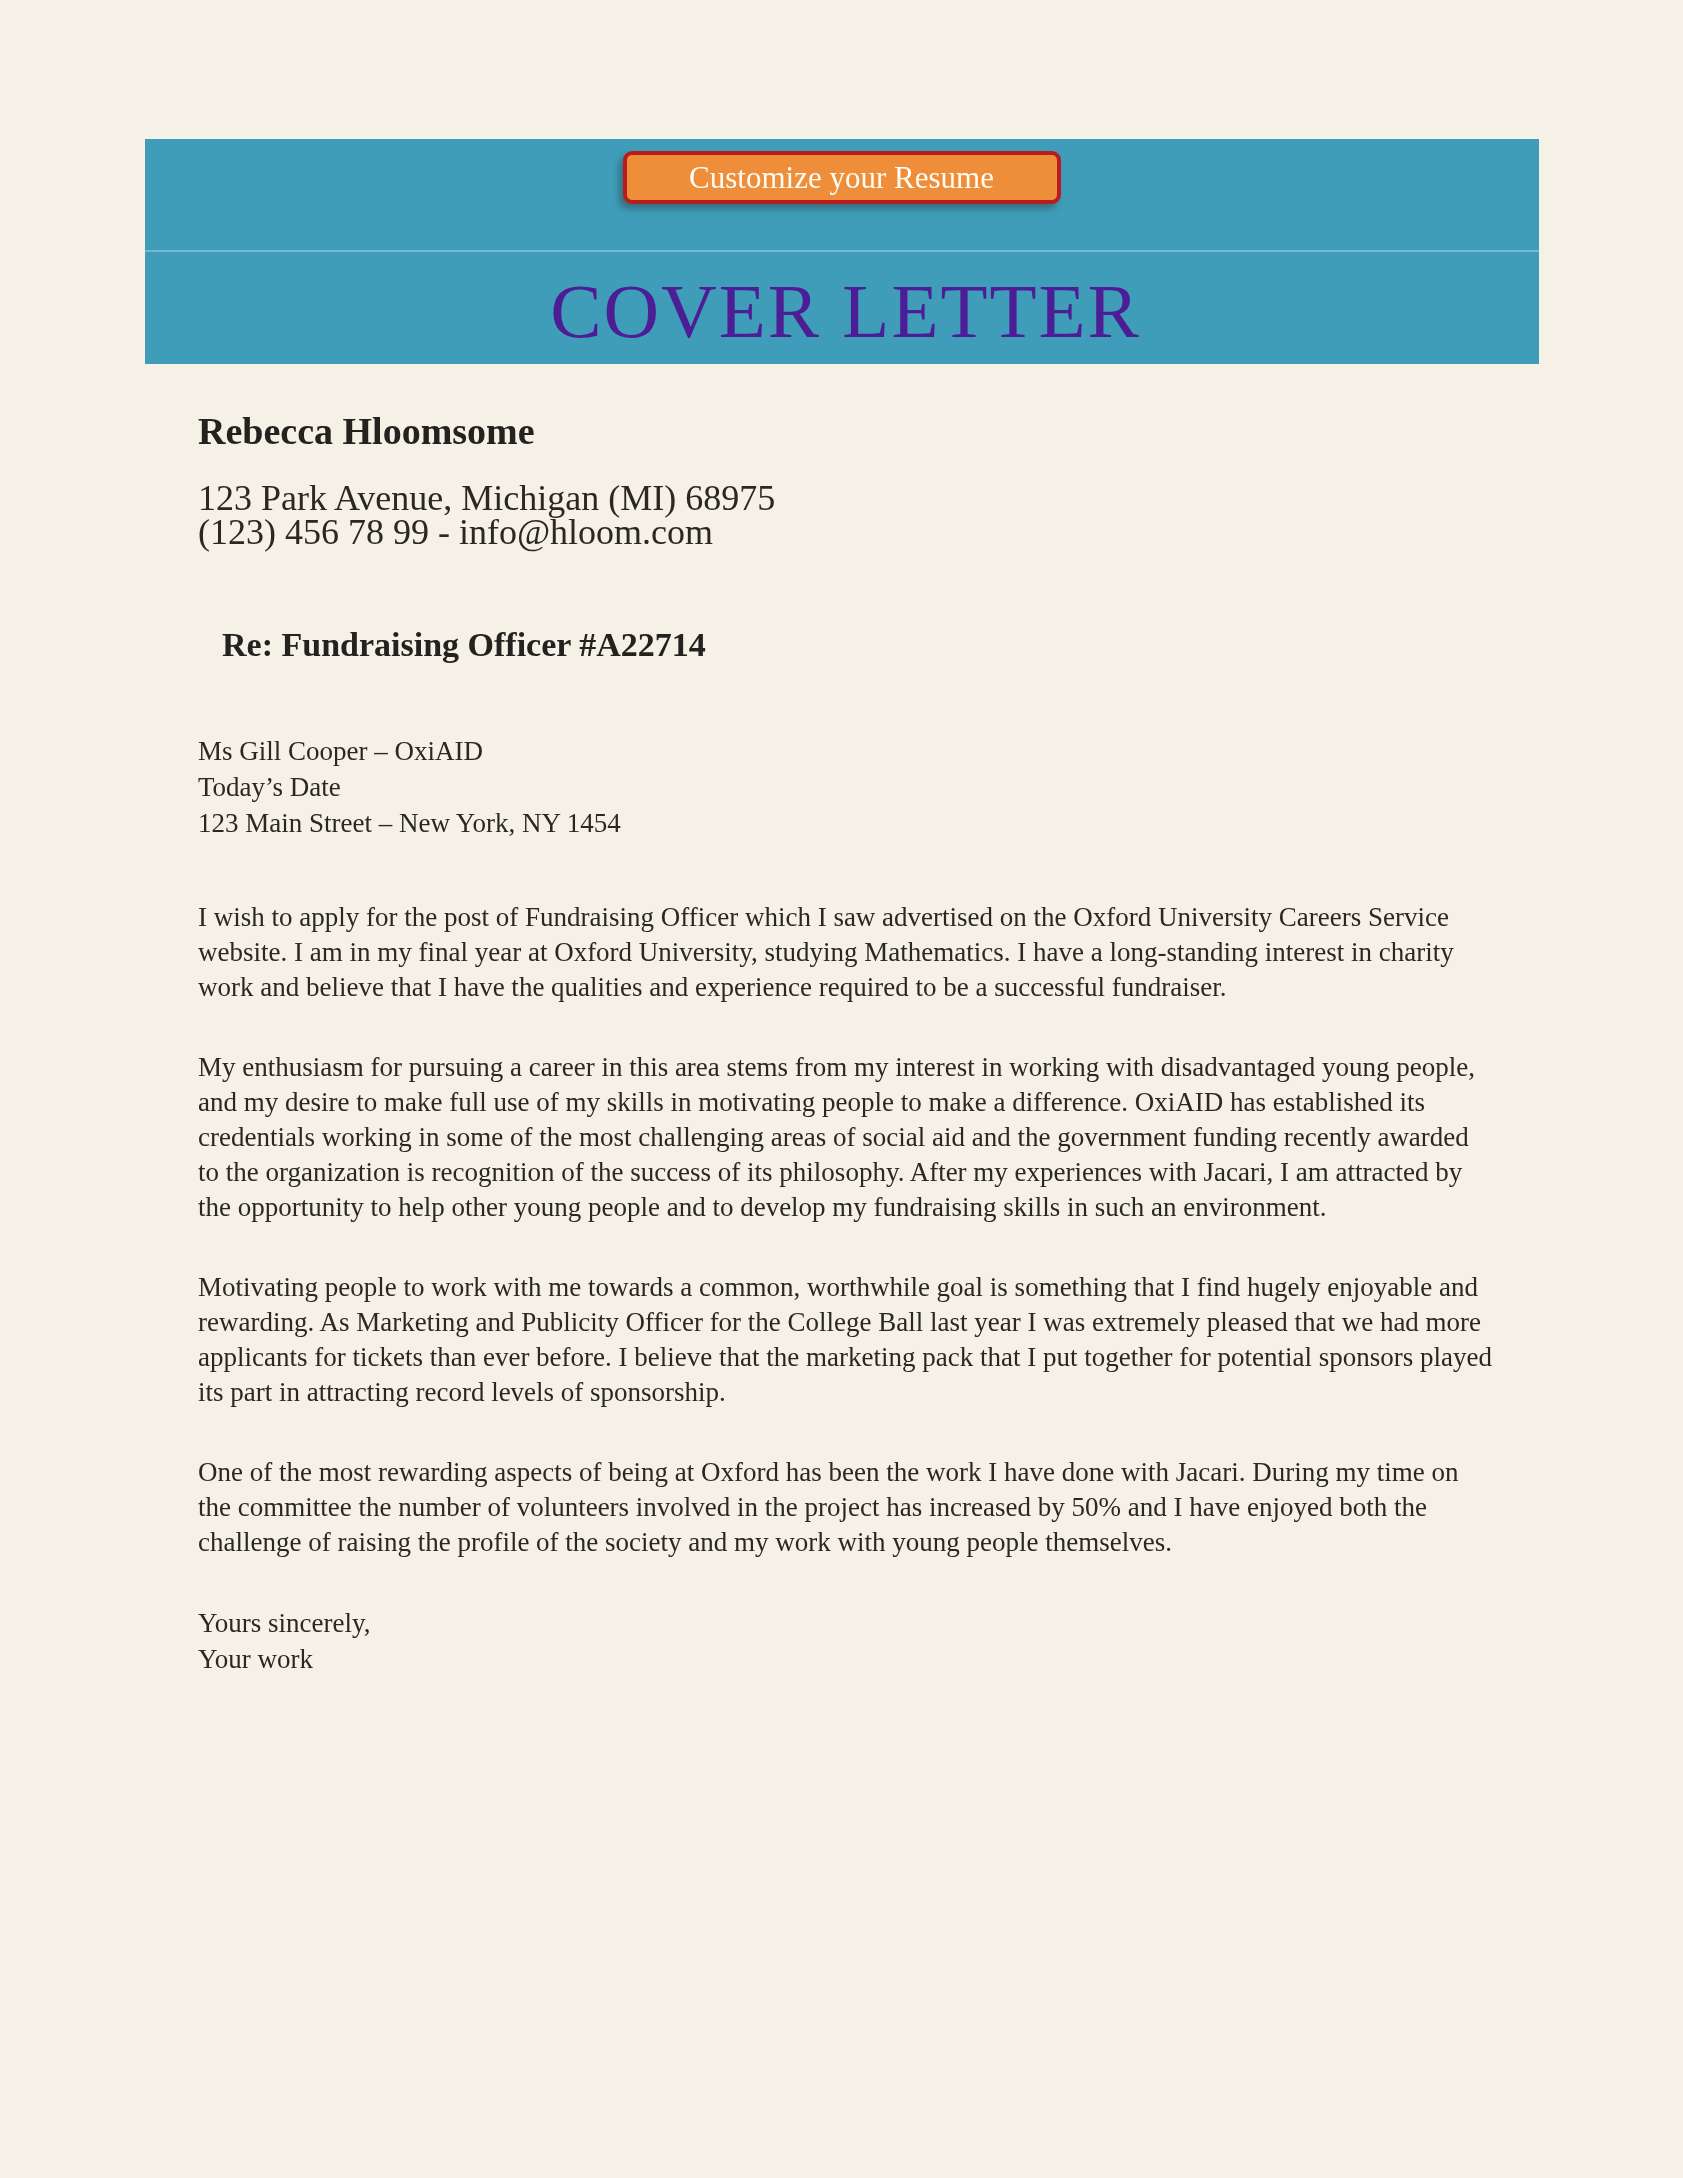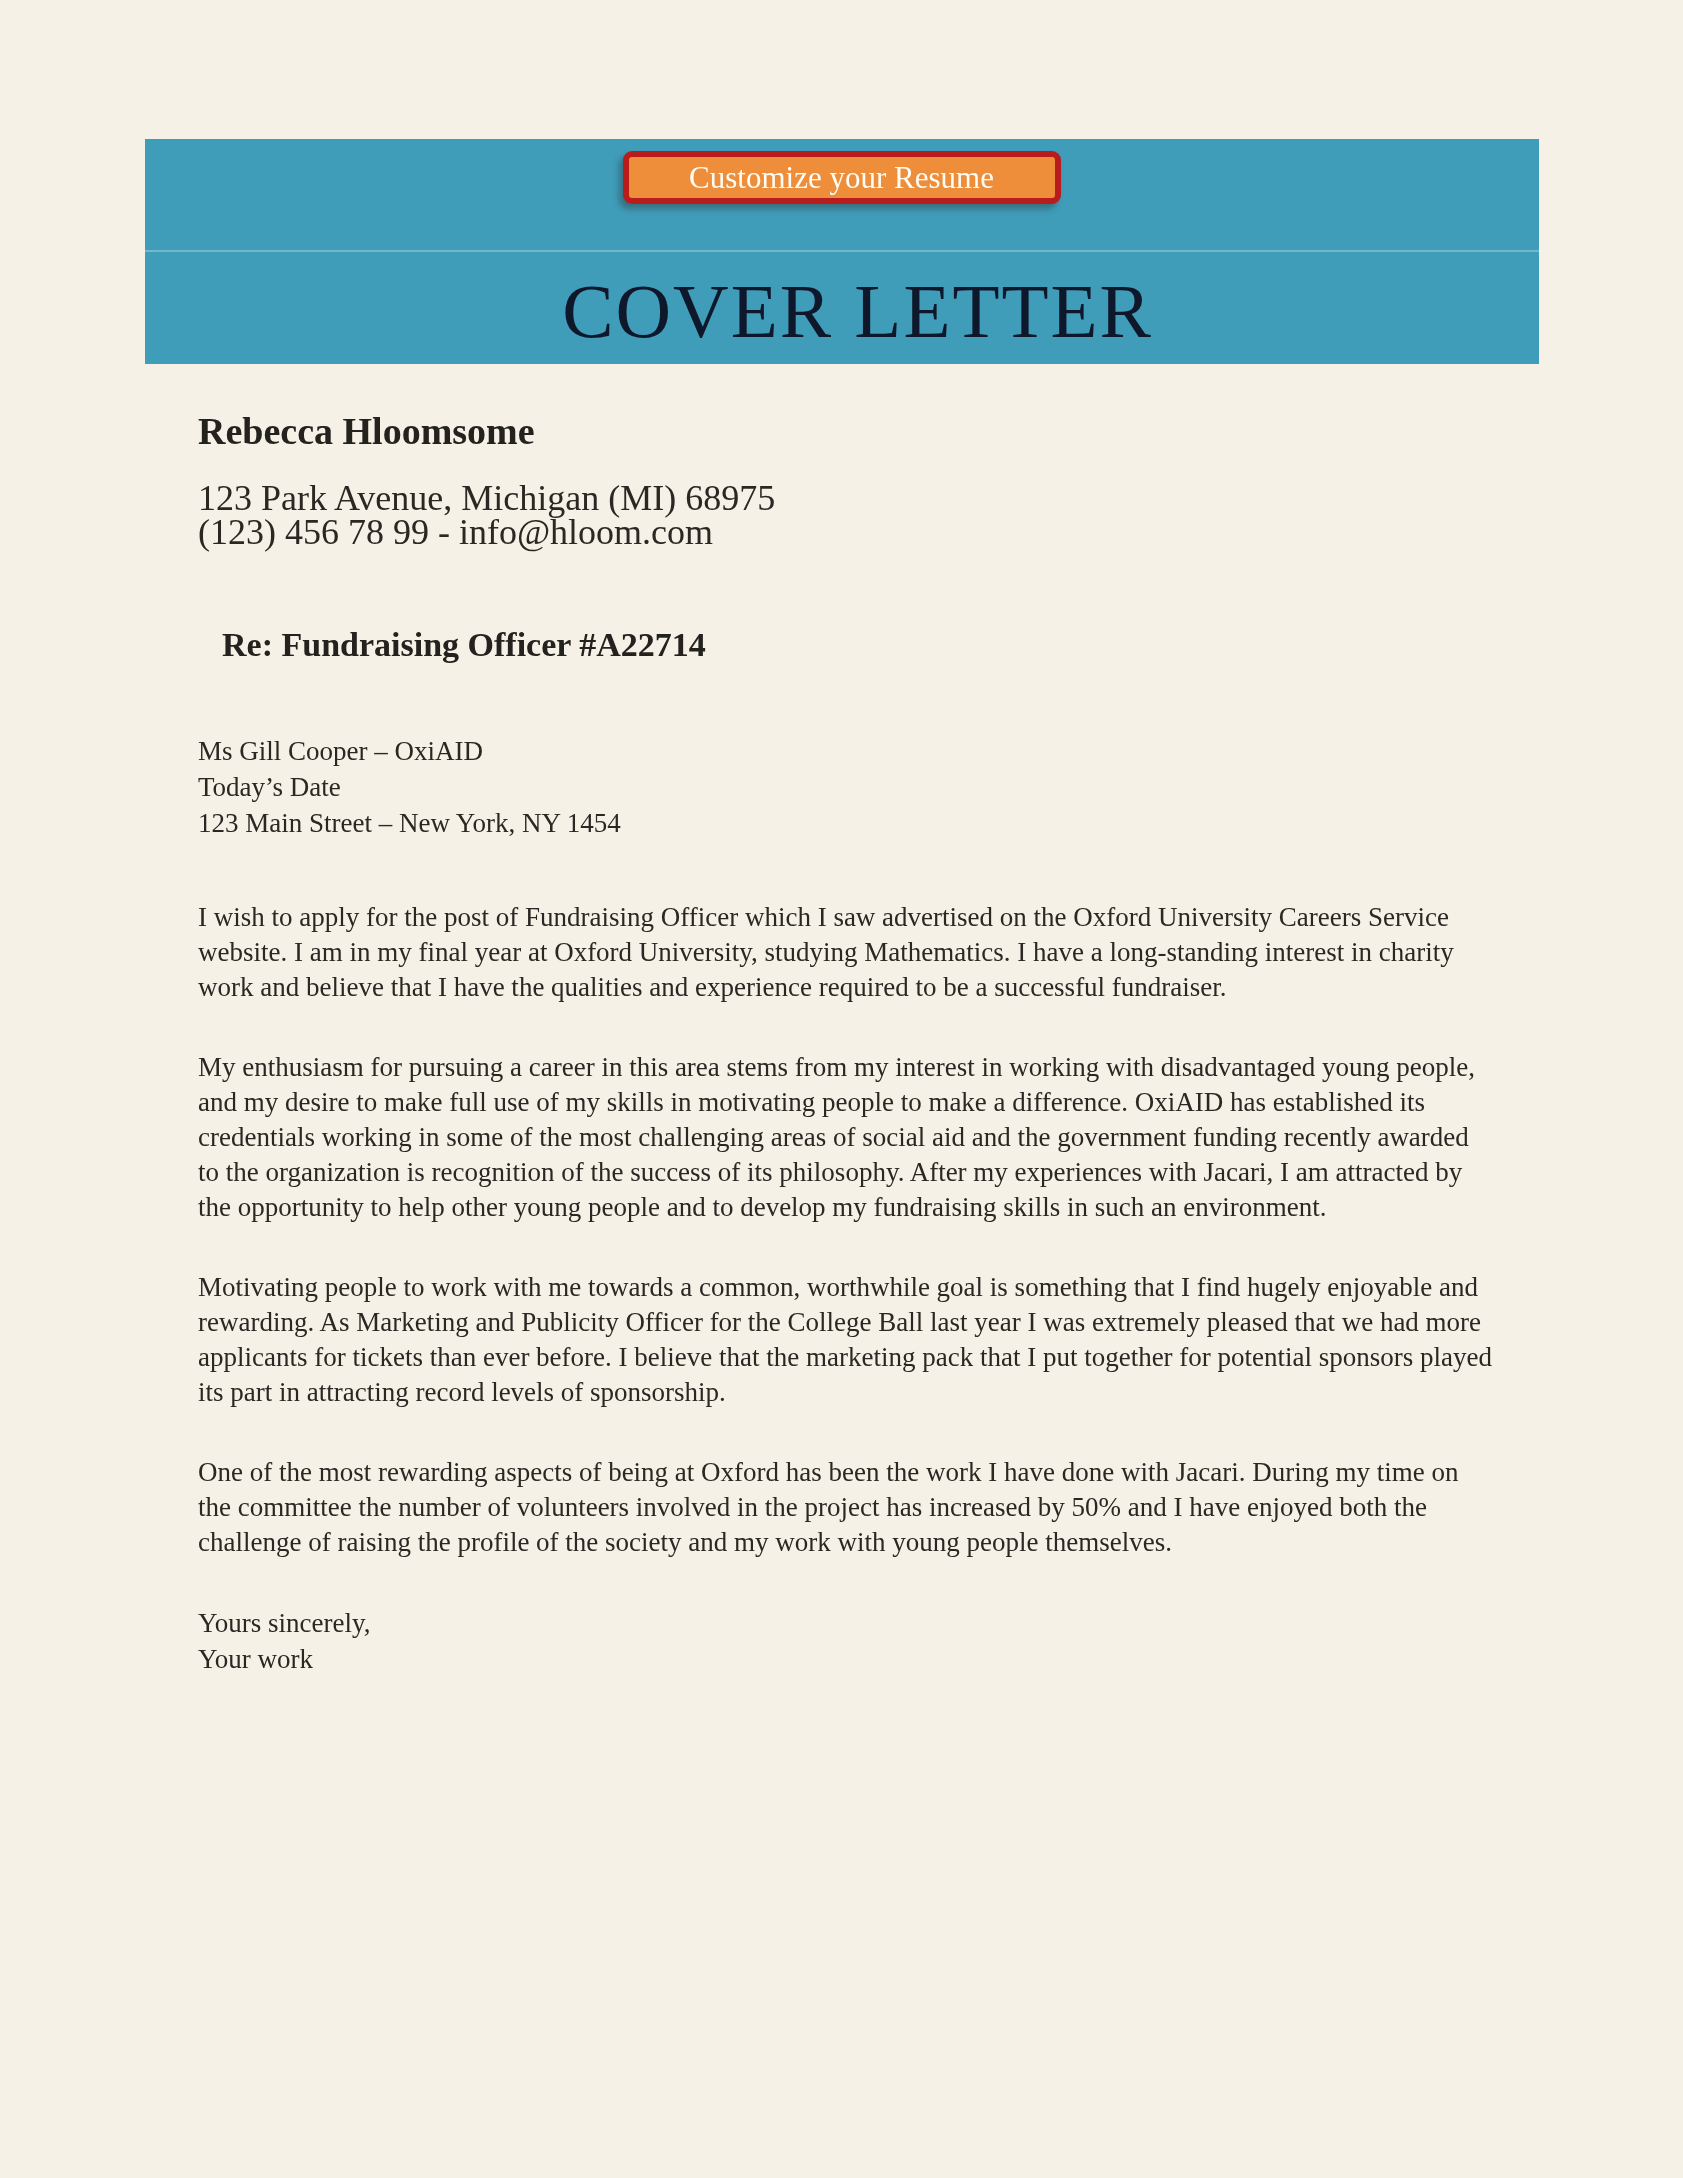--- a/index.html
+++ b/index.html
@@ -22,34 +22,34 @@
   .band-divider {
     position:absolute; top:111px; left:0;
     width:100%; height:2px;
     background:rgba(255,255,255,0.28);
   }
   .customize-btn {
     position:absolute; top:12px; left:50%;
     transform:translateX(-50%);
     width:438px; height:53px;
     background:#ee8e3b;
-    border:6px solid #b91c1c;
+    border:4px solid #b91c1c;
     border-radius:9px;
     color:#fdfcf5;
     font-family:"Liberation Serif", serif;
     font-size:31px;
     cursor:pointer;
     box-shadow:-4px 5px 6px rgba(45,45,45,0.40);
     text-align:center;
   }
   .band-title {
-    position:absolute; top:117px; left:16px;
+    position:absolute; top:117px; left:4px;
     width:100%; height:111px;
     display:flex; align-items:center; justify-content:center;
-    color:#0f172a;
+    color:#4c1d95;
     font-size:77px;
     letter-spacing:2px;
     white-space:nowrap;
   }
   .content {
     padding:0 188px 0 198px;
   }
   .sender-name {
     margin-top:46px;
     font-size:38px;

